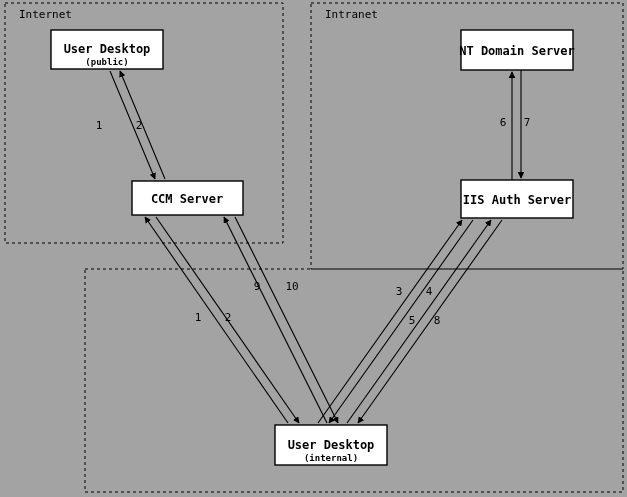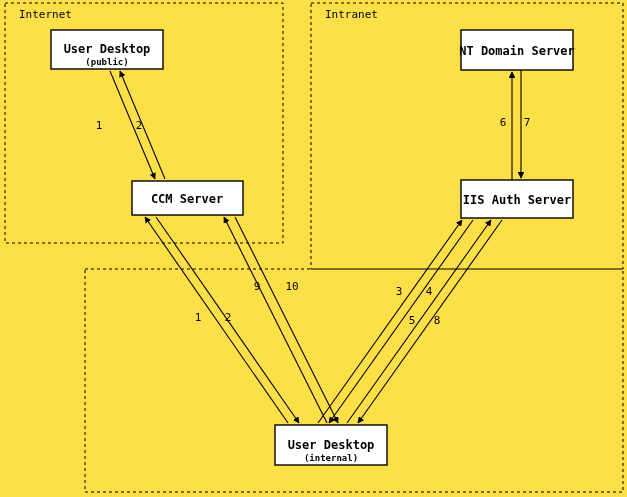--- a/index.html
+++ b/index.html
@@ -7,21 +7,21 @@
     padding: 0;
     background: #ffffff;
   }
   body {
     font-family: "DejaVu Sans Mono", monospace;
   }
   #diagram-root {
     position: relative;
     width: 627px;
     height: 497px;
-    background: #fde047;
+    background: #a3a3a3;
     overflow: hidden;
   }
   svg#diagram-svg {
     display: block;
     width: 627px;
     height: 497px;
   }
   .zone-rect {
     fill: none;
     stroke: #000000;

